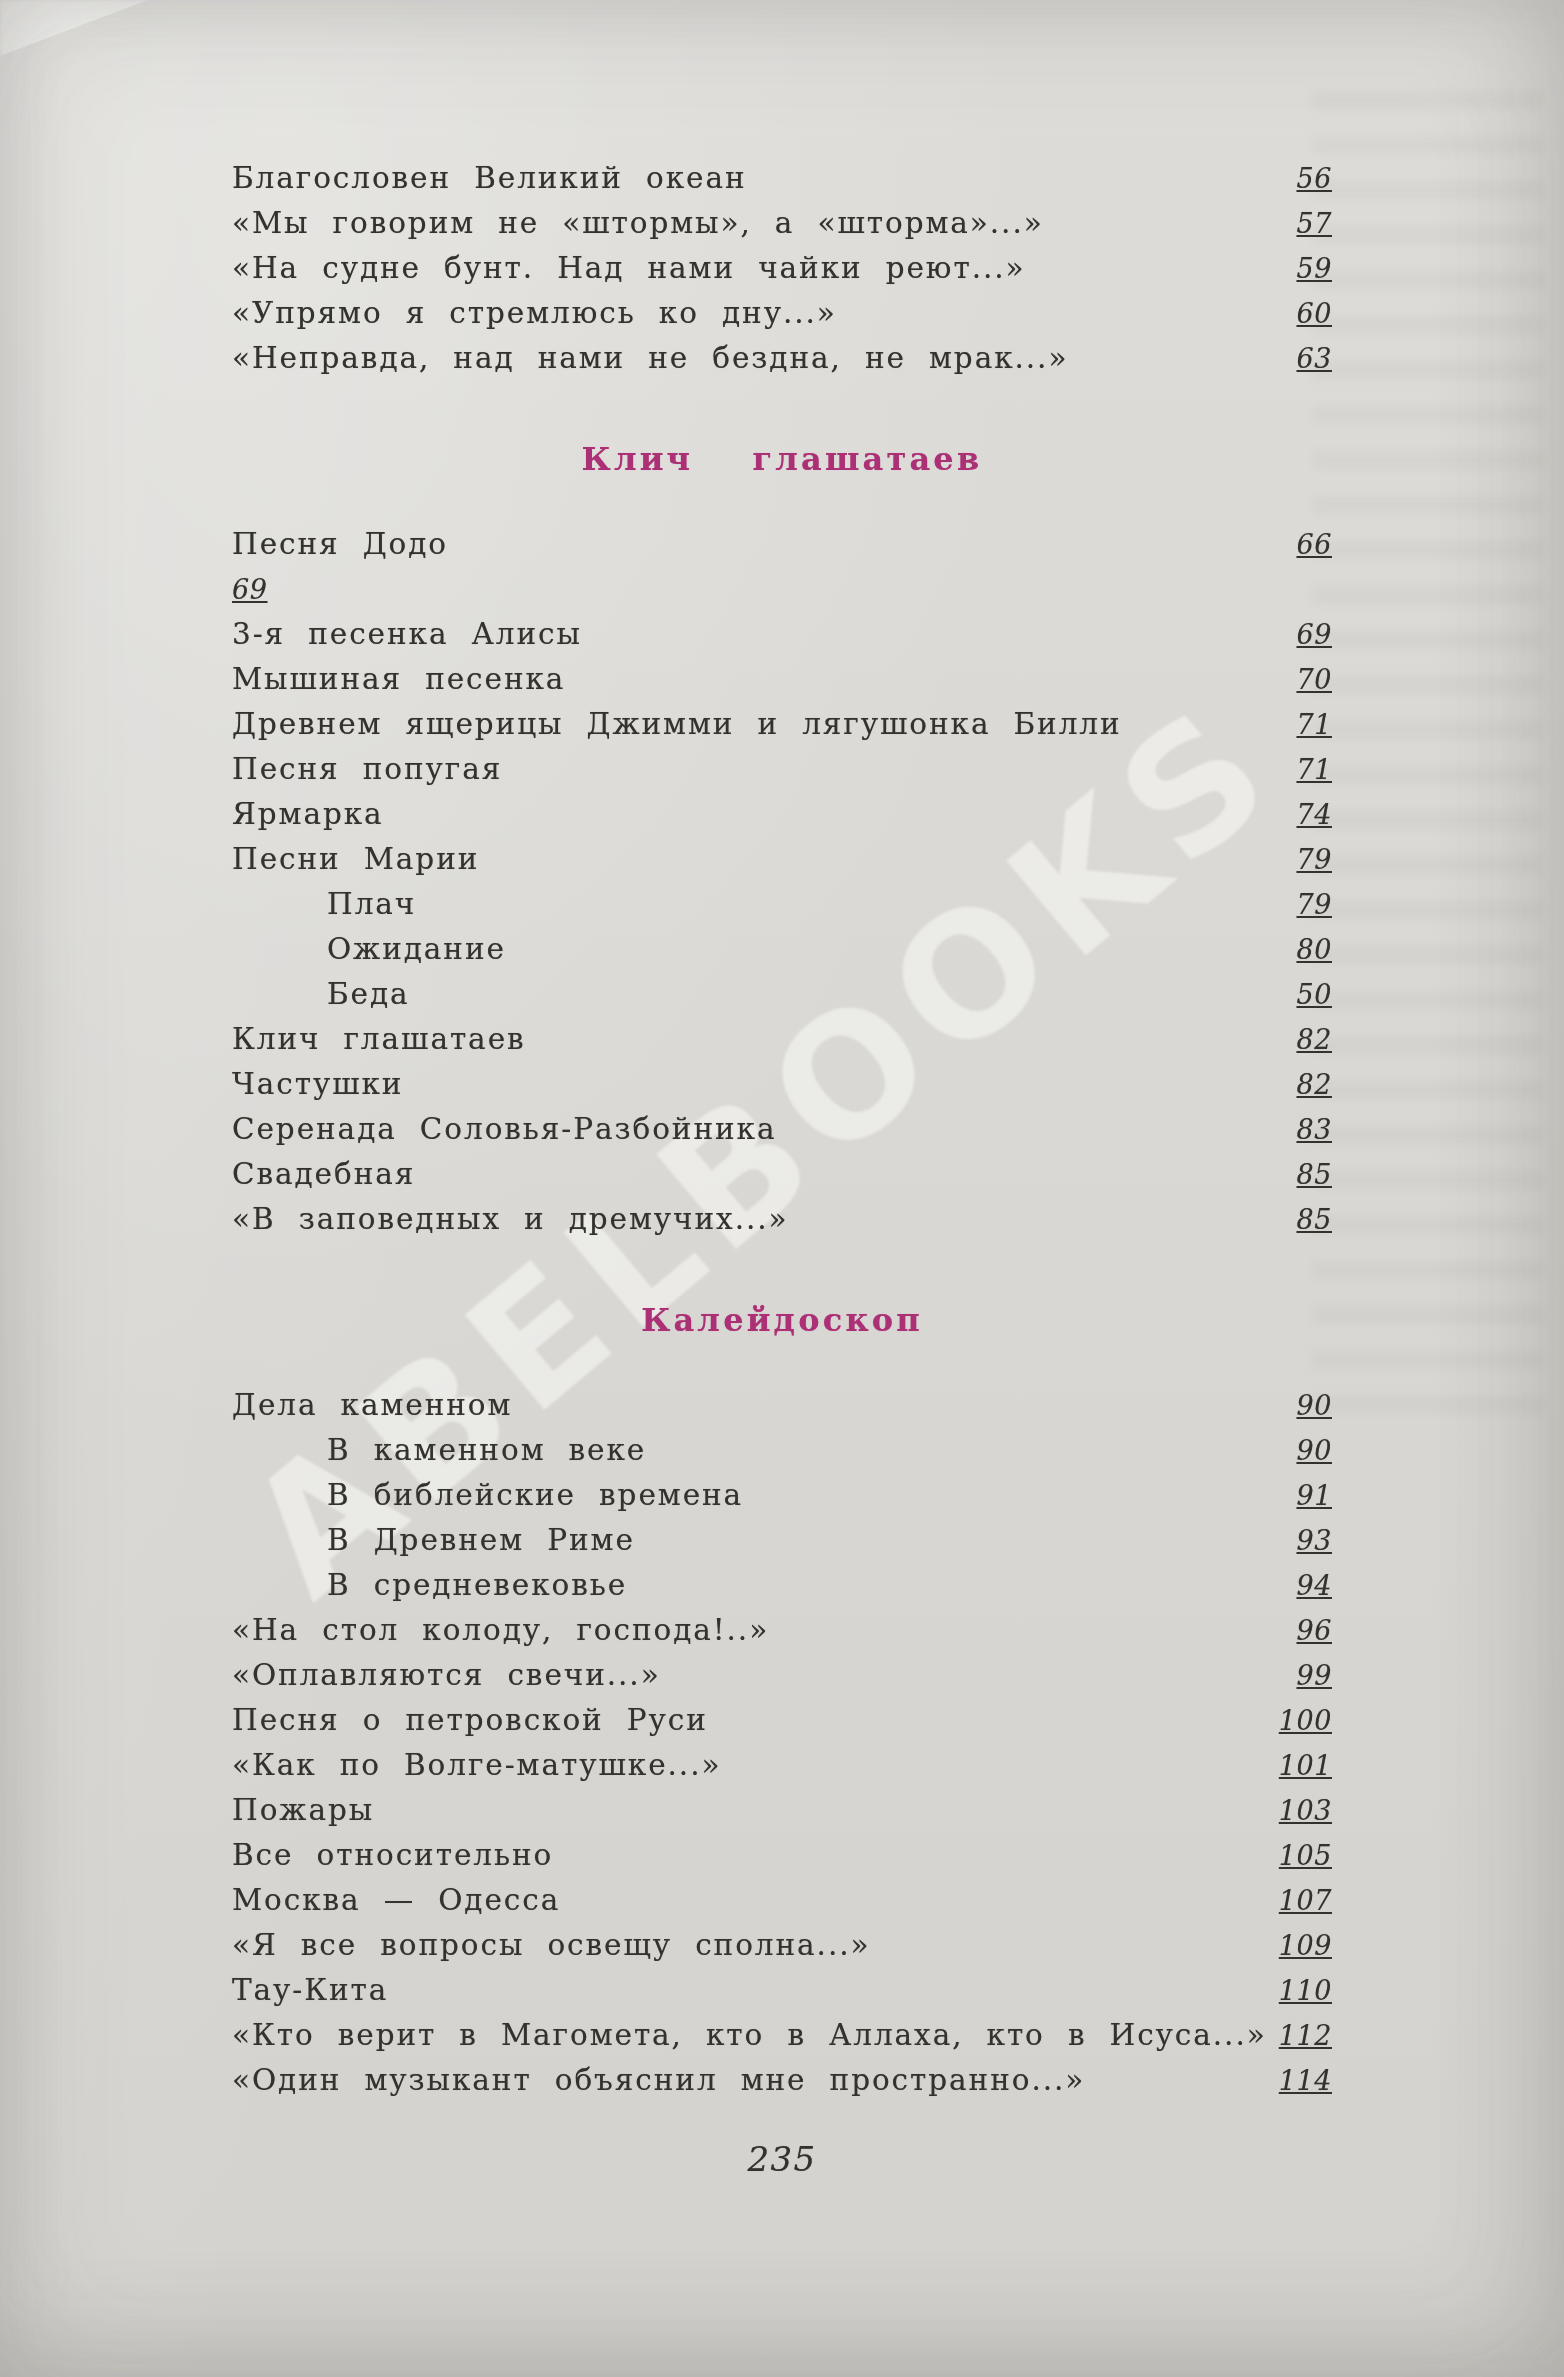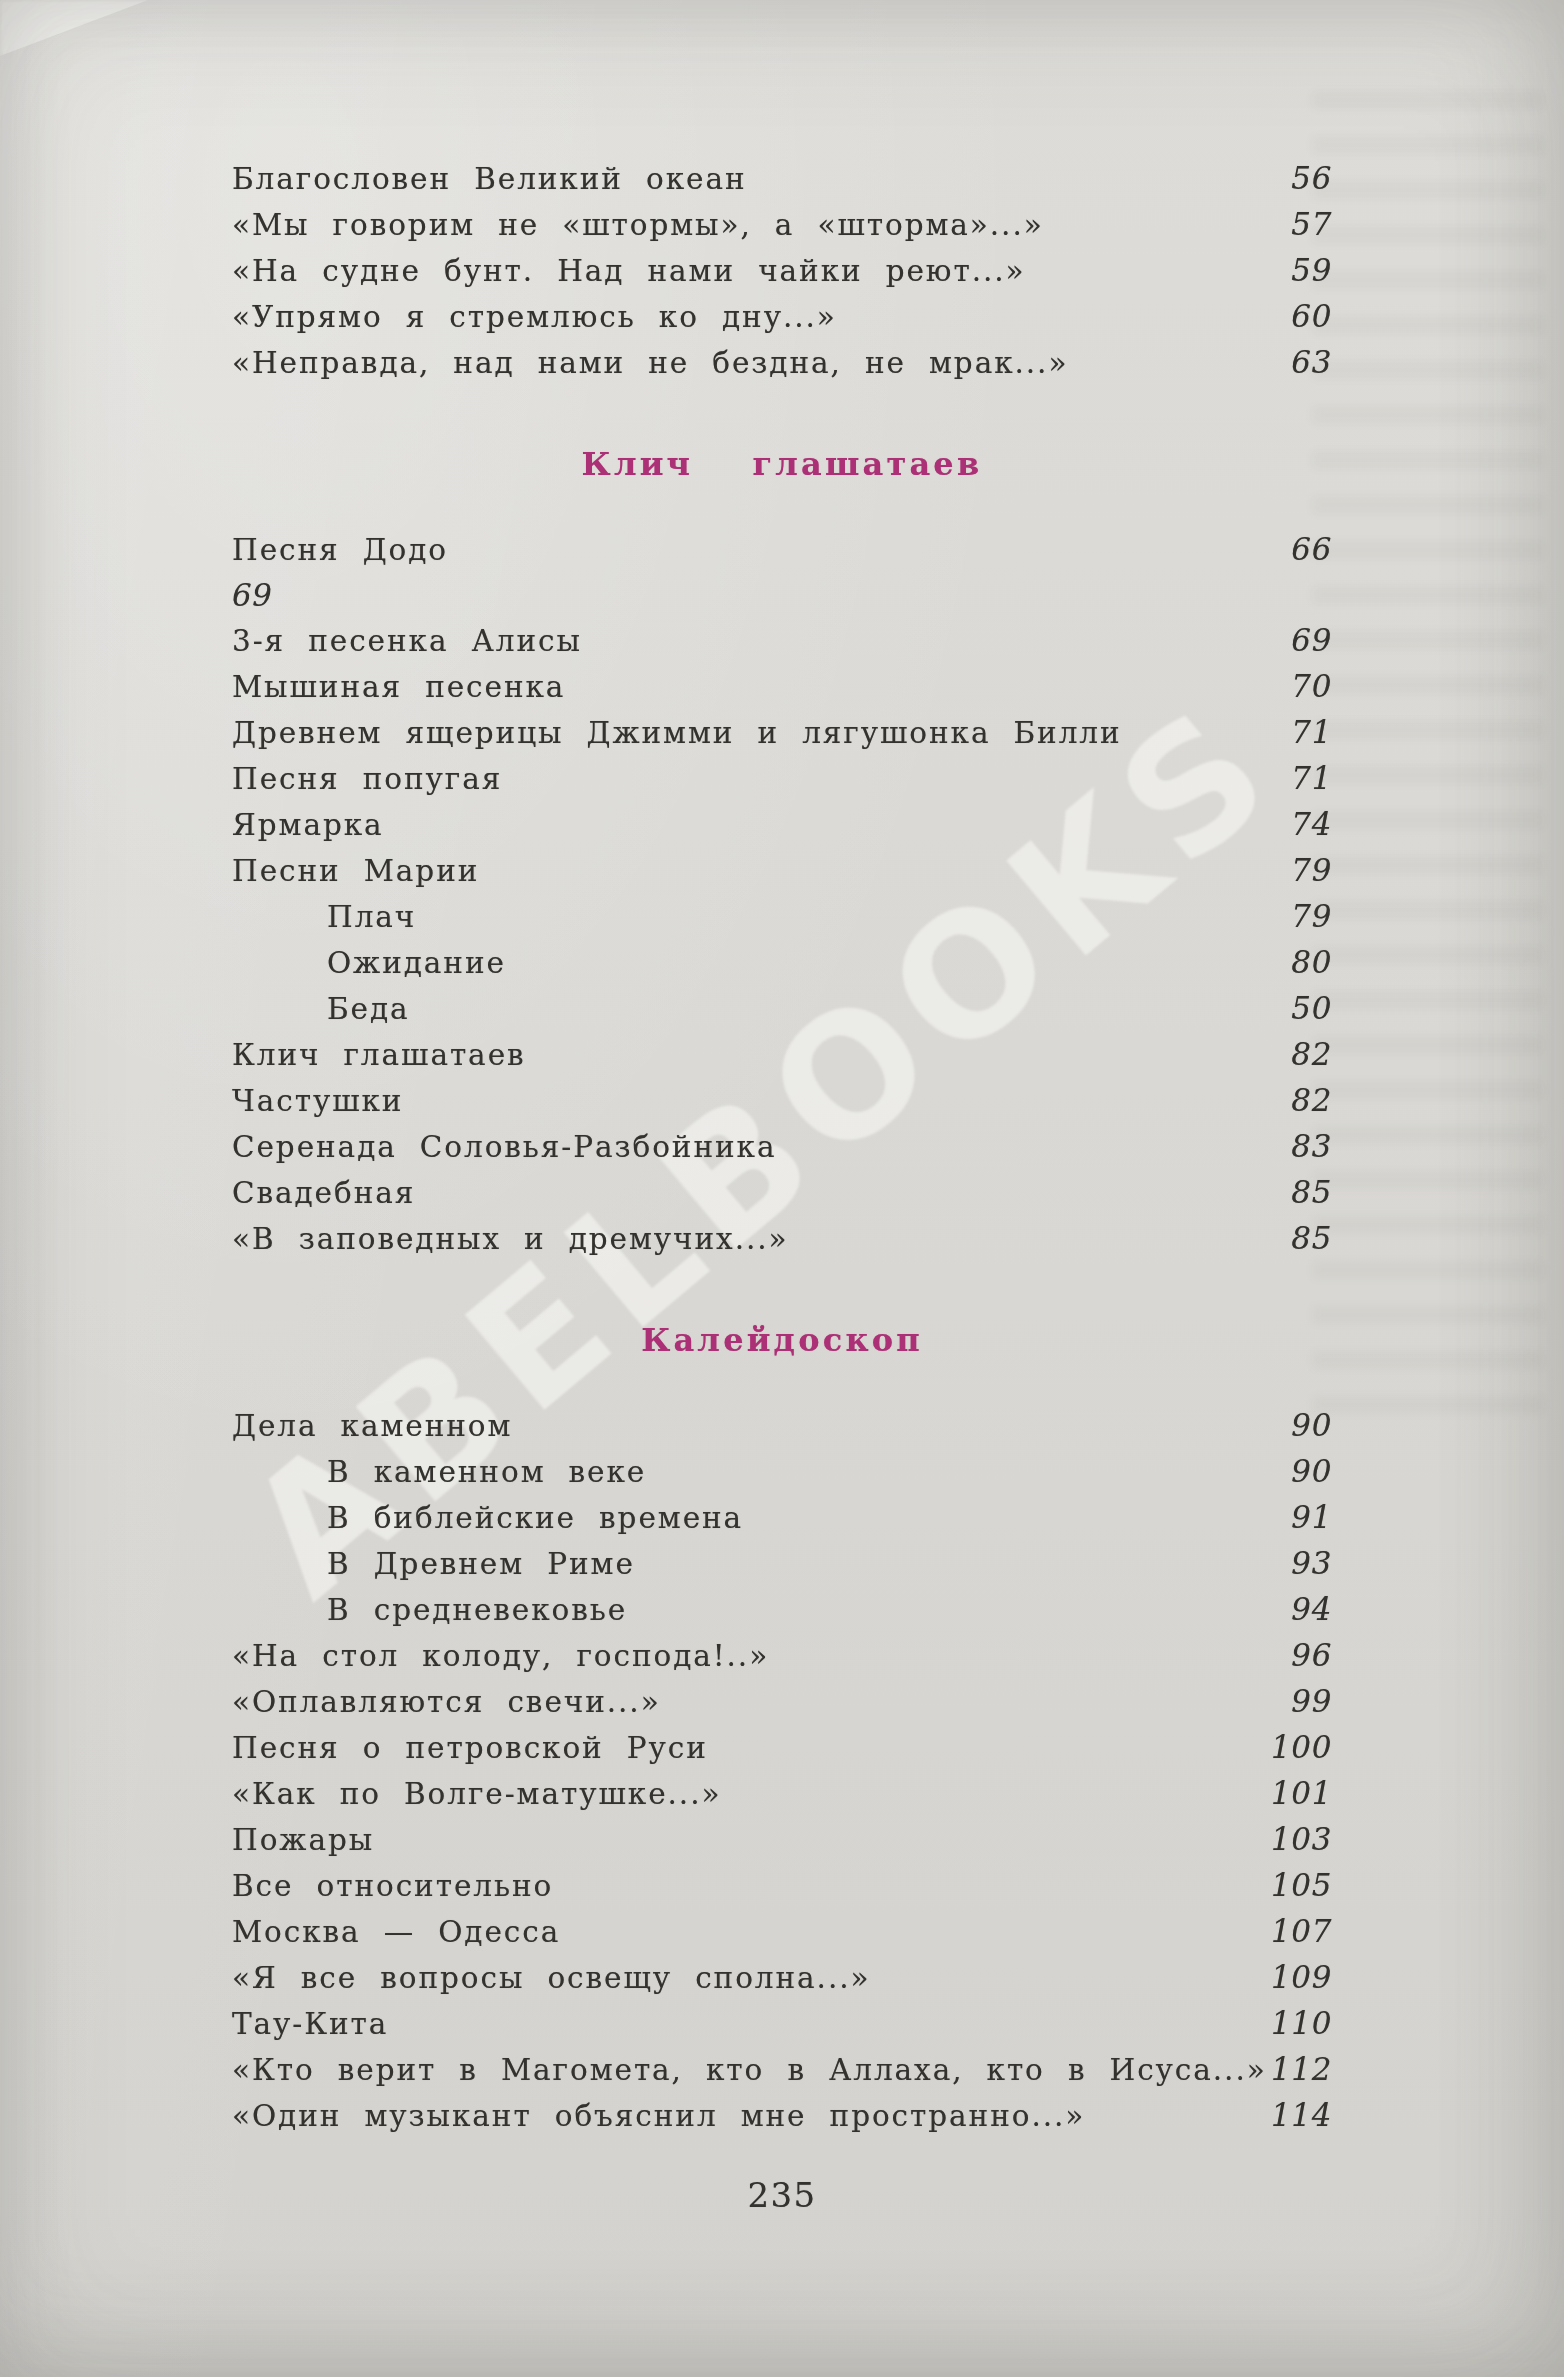--- a/index.html
+++ b/index.html
@@ -59,41 +59,43 @@
   }
   .row .title{
     font-size:29.5px;
     letter-spacing:.065em;
     word-spacing:.40em;
     text-shadow:0 0 0.7px rgba(52,50,46,0.45);
     white-space:nowrap;
   }
   .row.indent .title{padding-left:95px;}
   .row .pageno{
-    font-size:31px;
+    font-size:27px;
     font-style:italic;
     letter-spacing:.02em;
     text-shadow:0 0 0.7px rgba(52,50,46,0.45);
+    text-decoration:underline;
   }
   .heading{
     margin-top:56px;margin-bottom:40px;
     line-height:45px;
     text-align:center;
     font-size:32px;
     font-weight:700;
     letter-spacing:.10em;
     word-spacing:1.4em;
     color:var(--heading,#ac3076);
     text-shadow:0 0 0.7px rgba(172,48,118,0.5);
   }
   .page-number{
     margin-top:34px;
     line-height:45px;
     text-align:center;
     font-size:34px;
+    font-style:italic;
     letter-spacing:.04em;
     text-shadow:0 0 0.7px rgba(52,50,46,0.45);
   }
 </style>
 </head>
 <body>
 
 <div class="page">
   <div class="corner-sliver"></div>
   <div class="bleed-through"></div>

